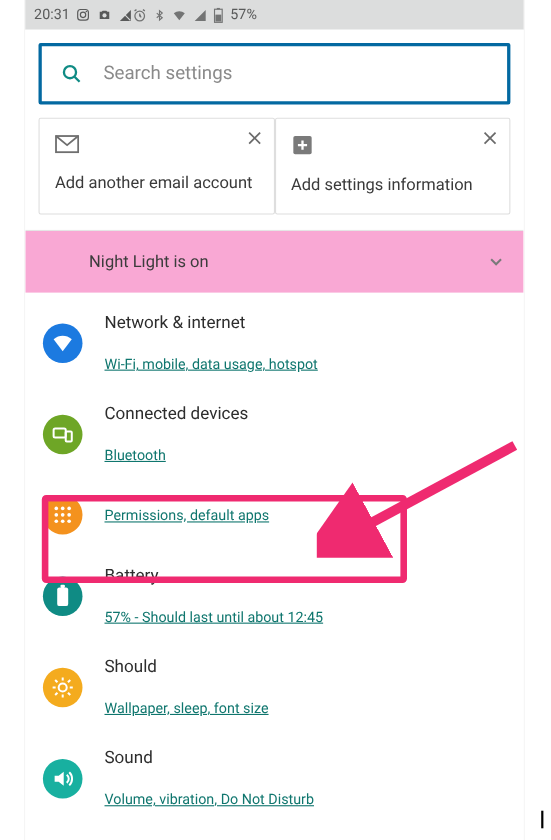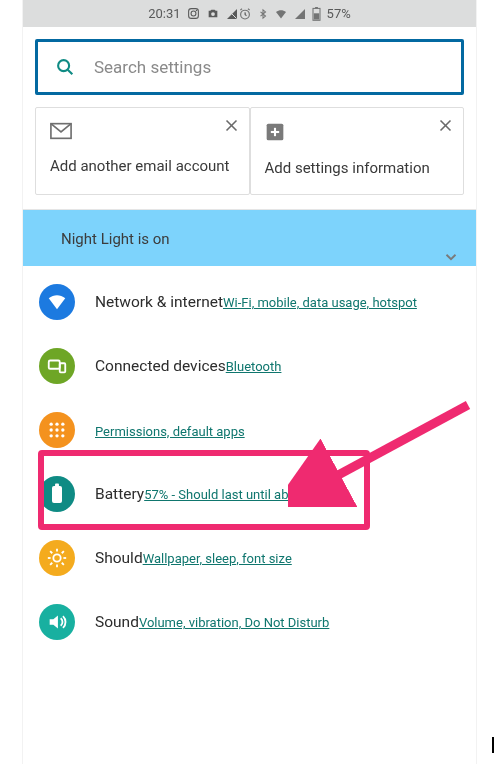--- a/index.html
+++ b/index.html
@@ -1,35 +1,35 @@
 <!DOCTYPE html>
 <html><head>
 <meta charset="utf-8">
 <style>
   html,body{margin:0;padding:0;background:#fff;font-family:Roboto,Arial,sans-serif;color:#212121;}
   .page{width:501px;height:764px;position:relative;background:#fff;}
   .frame{position:absolute;left:23px;top:0;width:453px;height:764px;background:#fff;box-shadow:0 0 0 1px rgba(0,0,0,.05);}
-  .statusbar{height:27px;background:#dcdddd;color:#595a5a;font-size:13px;display:flex;align-items:center;padding:0 8px;justify-content:center;}
+  .statusbar{height:27px;background:#dcdddd;color:#595a5a;font-size:13px;display:flex;align-items:center;padding:0 8px;justify-content:flex-start;}
   .sb-left,.sb-right{display:flex;align-items:center;gap:6px;}
   .sb-right .ico{opacity:.8}
   .content{height:737px;overflow:hidden;background:#fff;position:relative;}
   .search{margin:12px 12px 12px 12px;height:50px;border:3px solid #0369a1;border-radius:2px;display:flex;align-items:center;padding:0 16px;gap:18px;}
   .search-ph{color:#8a8a8a;font-size:17px;}
   .cards{display:flex;margin:0 12px 14px 12px;}
   .card{flex:1;border:1px solid #dedede;border-radius:2px;padding:14px 14px 16px 14px;position:relative;}
   .card .close{position:absolute;top:10px;right:10px;}
   .card-title{font-size:15px;color:#3a3a3a;margin-top:16px;line-height:1.35;}
   .divider{height:1px;background:#e5e5e5;margin:0;}
-  .banner{display:flex;align-items:flex-start;height:56px;padding:0 16px;background:#7dd3fc;flex-direction:column;}
+  .banner{display:flex;align-items:center;height:56px;padding:0 16px;background:#f9a8d4;}
   .banner .chev{margin-left:auto;}
   .banner-lbl{margin-left:22px;font-size:15px;color:#3c3c3c;}
   .list{margin-top:4px;}
   .row{display:flex;align-items:center;padding:14px 16px;gap:20px;}
   .icn{width:36px;height:36px;border-radius:50%;display:flex;align-items:center;justify-content:center;flex:0 0 36px;}
-  .texts{display:flex;flex-direction:row;}
+  .texts{display:flex;flex-direction:column;gap:20px;}
   .t1{font-size:15.5px;color:#2d2d2d;}
   .t2{font-size:13px;color:#0f766e;margin-top:2px;text-decoration:underline;}
   .hl{position:absolute;border:6px solid #ef2a70;border-radius:4px;pointer-events:none;}
   .arrow{position:absolute;pointer-events:none;}
   svg{display:block}
   .side{position:absolute;right:7px;bottom:11px;width:2px;height:16px;background:#000;}
 </style>
 </head>
 <body>
 

